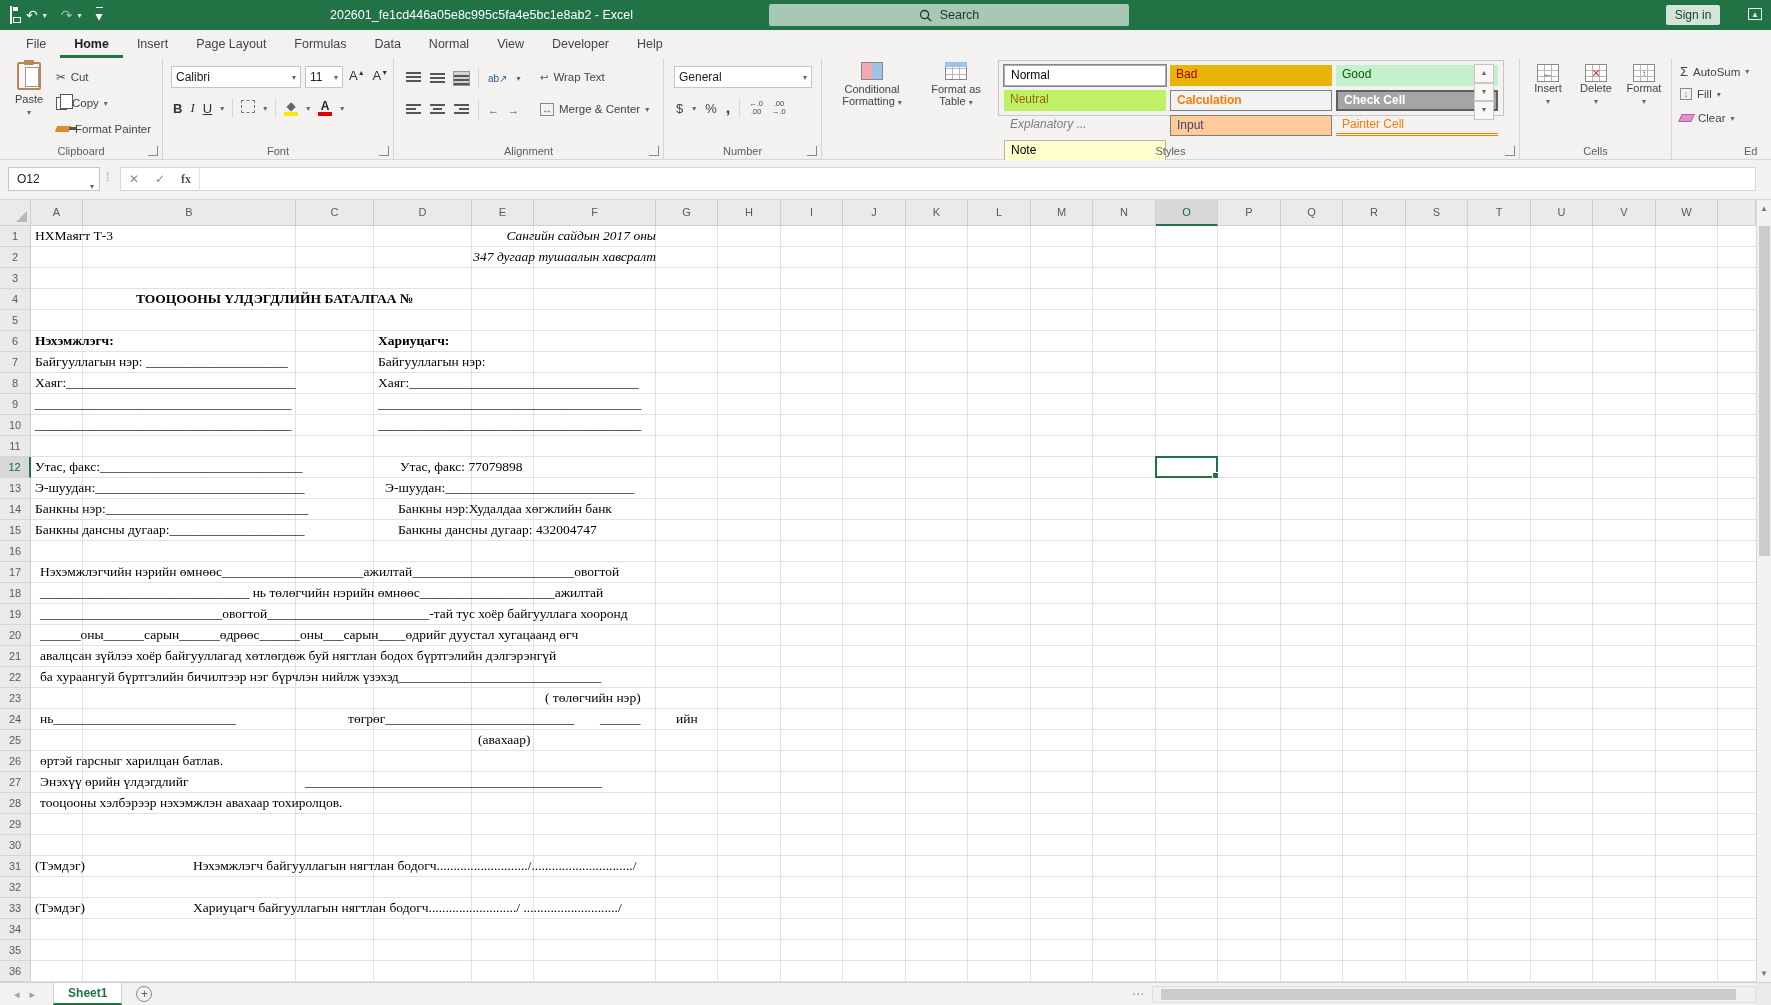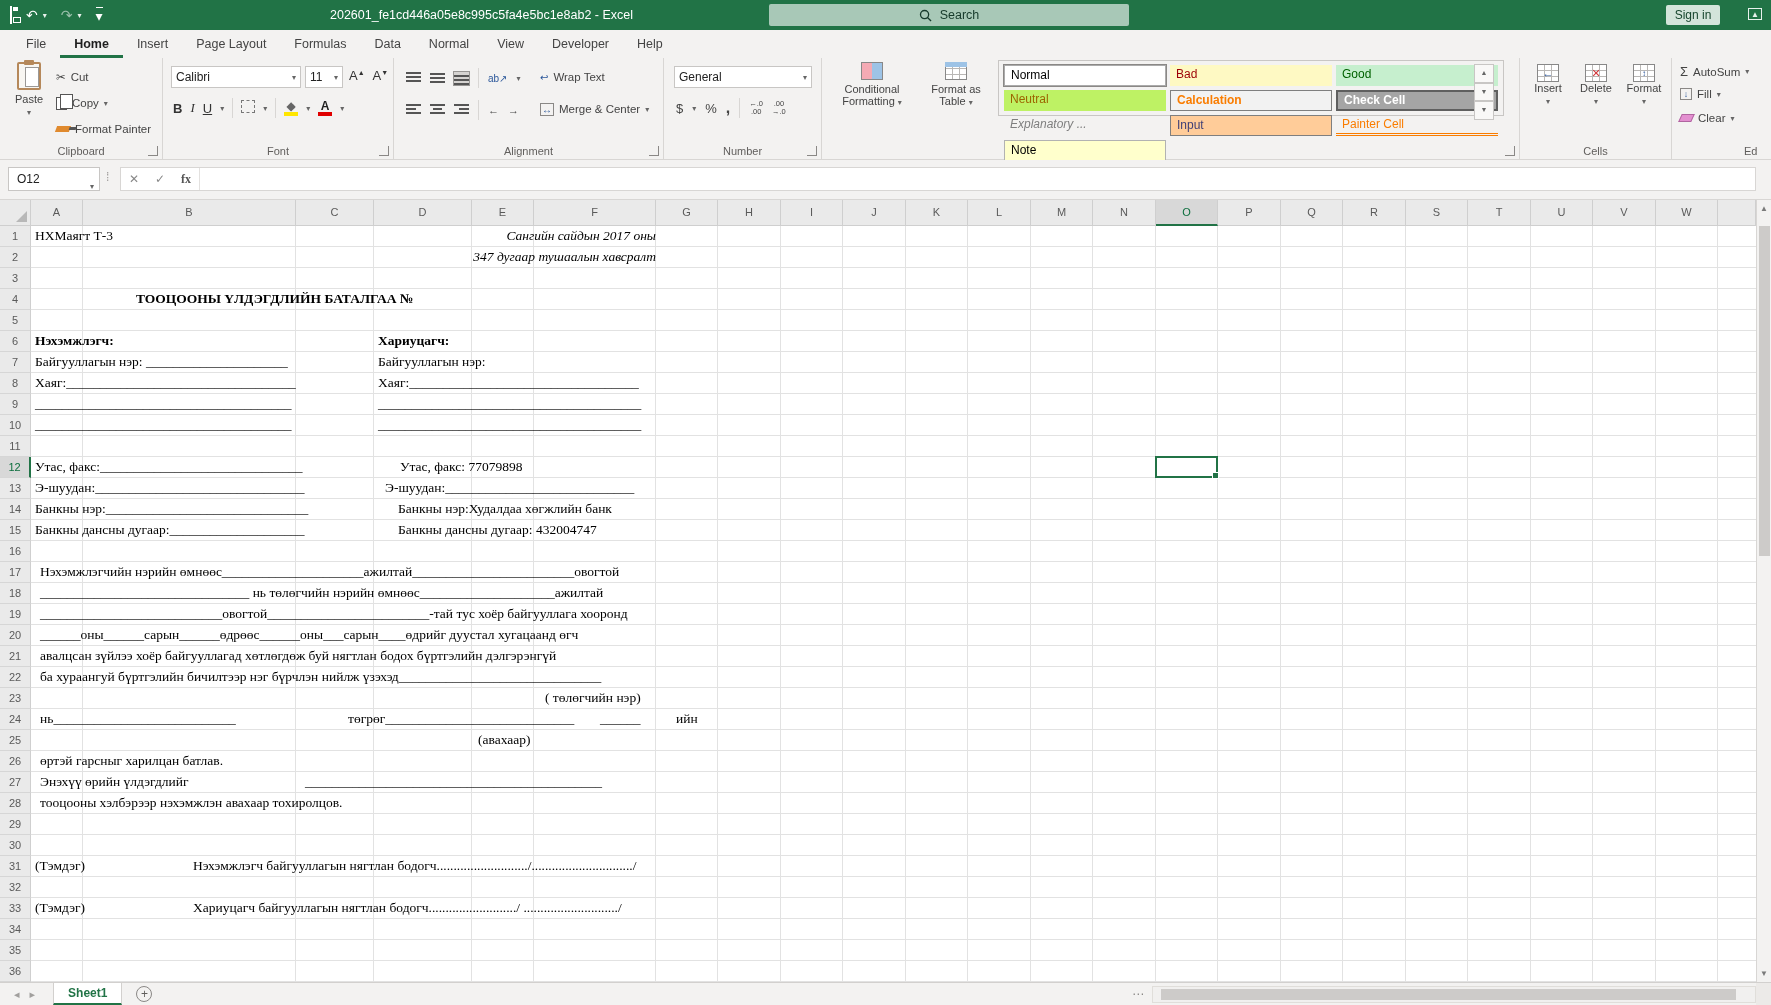--- a/index.html
+++ b/index.html
@@ -66,21 +66,21 @@
   .selbox { background:#d5d3d1; outline:1px solid #979593; }
   .alrow { position:absolute; display:flex; align-items:center; gap:9px; }
 
   
   .decbtn { display:inline-flex; flex-direction:column; font-size:7.5px; line-height:8px; color:#444; text-align:center; }
 
   
   .gal { position:absolute; left:176px; top:2px; width:506px; height:56px; border:1px solid #c8c6c4; background:#f3f2f1; padding:4px 5px; display:grid; grid-template-columns:repeat(3,1fr); grid-auto-rows:21px; gap:4px 4px; }
   .sw { font-size:12px; line-height:19px; padding-left:6px; white-space:nowrap; overflow:hidden; }
   .sw0 { background:#fff; border:1px solid #ababab; outline:1px solid #8a8886; color:#000; }
-  .sw1 { background:#fef9c3; color:#9c0006; }
+  .sw1 { background:#eab308; color:#9c0006; }
   .sw2 { background:#c6efce; color:#006100; }
   .sw3 { background:#bef264; color:#9c6500; }
   .sw4 { background:#f2f2f2; border:1px solid #7f7f7f; color:#fa7d00; font-weight:bold; }
   .sw5 { background:#a5a5a5; border:2px solid #5f5f5f; color:#fff; font-weight:bold; line-height:16px; }
   .sw6 { background:transparent; color:#7f7f7f; font-style:italic; }
   .sw7 { background:#ffcc99; border:1px solid #7f7f7f; color:#3f3f76; }
   .sw8 { background:transparent; color:#fa7d00; border-bottom:3px double #fa7d00; }
   .sw9 { background:#ffffcc; border:1px solid #b2b2b2; color:#000; }
   .galscroll { position:absolute; left:652px; top:6px; width:20px; height:56px; display:flex; flex-direction:column; }
   .galscroll div { flex:1; border:1px solid #c8c6c4; background:#f9f8f7; font-size:7px; color:#666; text-align:center; line-height:16px; }
@@ -334,20 +334,21 @@
         <div class="sw sw6">Explanatory ...</div>
         <div class="sw sw7">Input</div>
         <div class="sw sw8">Painter Cell</div>
         <div class="sw sw9">Note</div>
       </div>
       <div class="galscroll">
         <div>▲</div>
         <div>▼</div>
         <div>▼</div>
       </div>
+      <div class="glabel">Styles</div>
       <div class="launcher"></div>
     </div>
 
     <div class="rgroup" style="left:1520px;width:152px;">
       <div class="cellbtn" style="left:6px;">
         <div class="tblic">
             <span class="ov" style="color:#2b579a;">←</span>
           </div>
         <div class="lbl"><span>Insert</span><br><span class="ddl">▾</span></div>
       </div>

